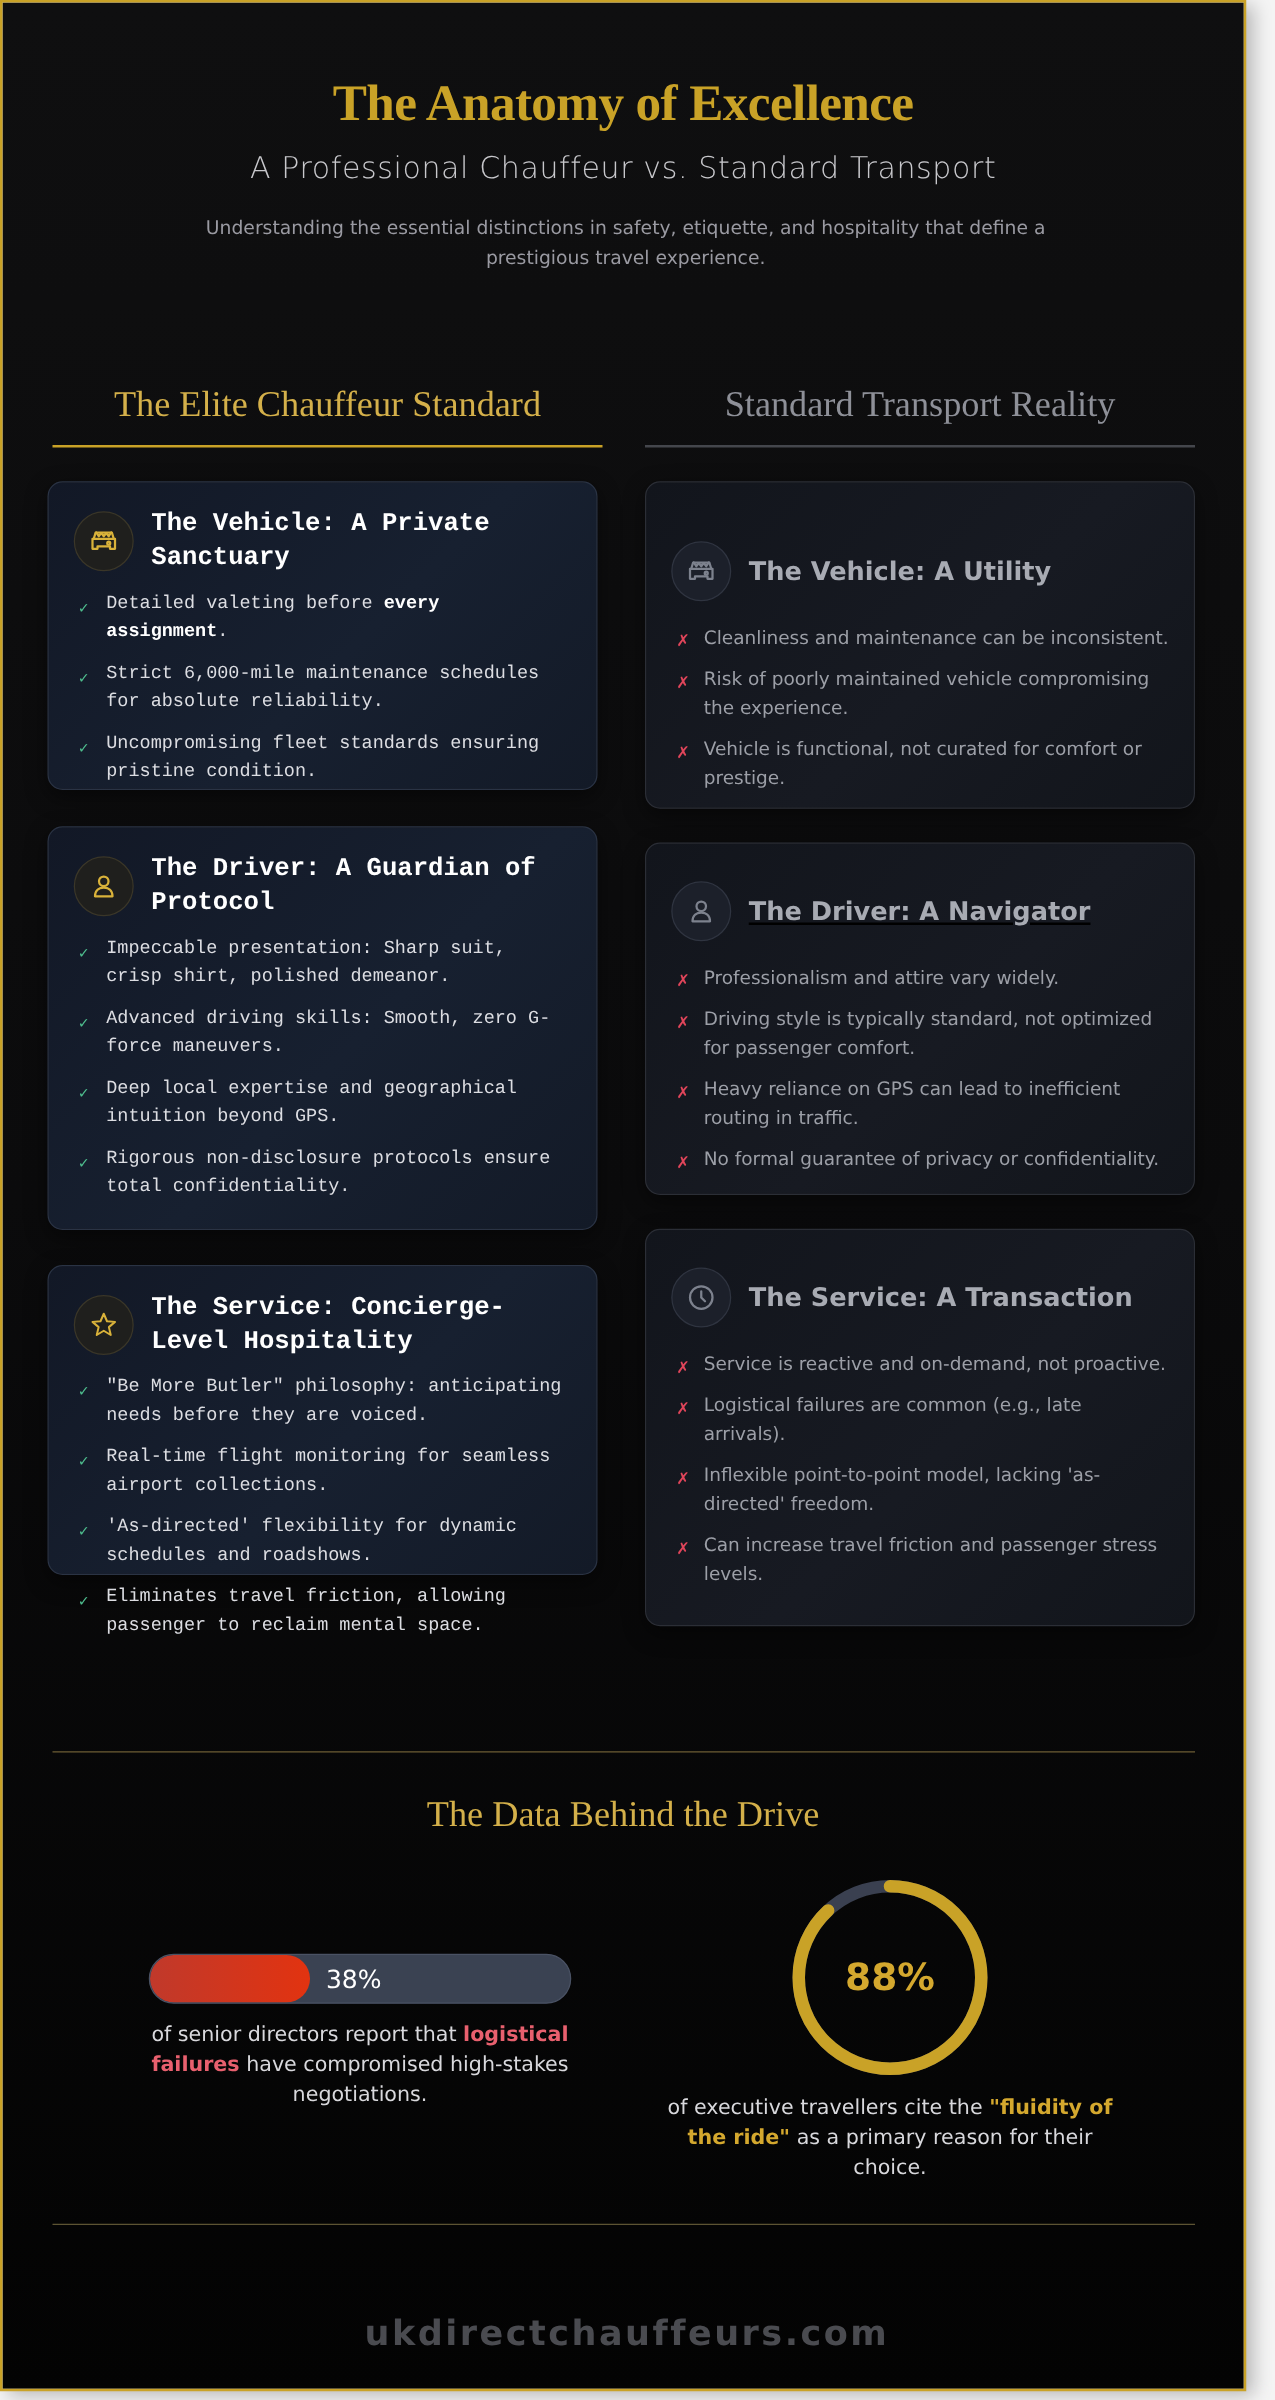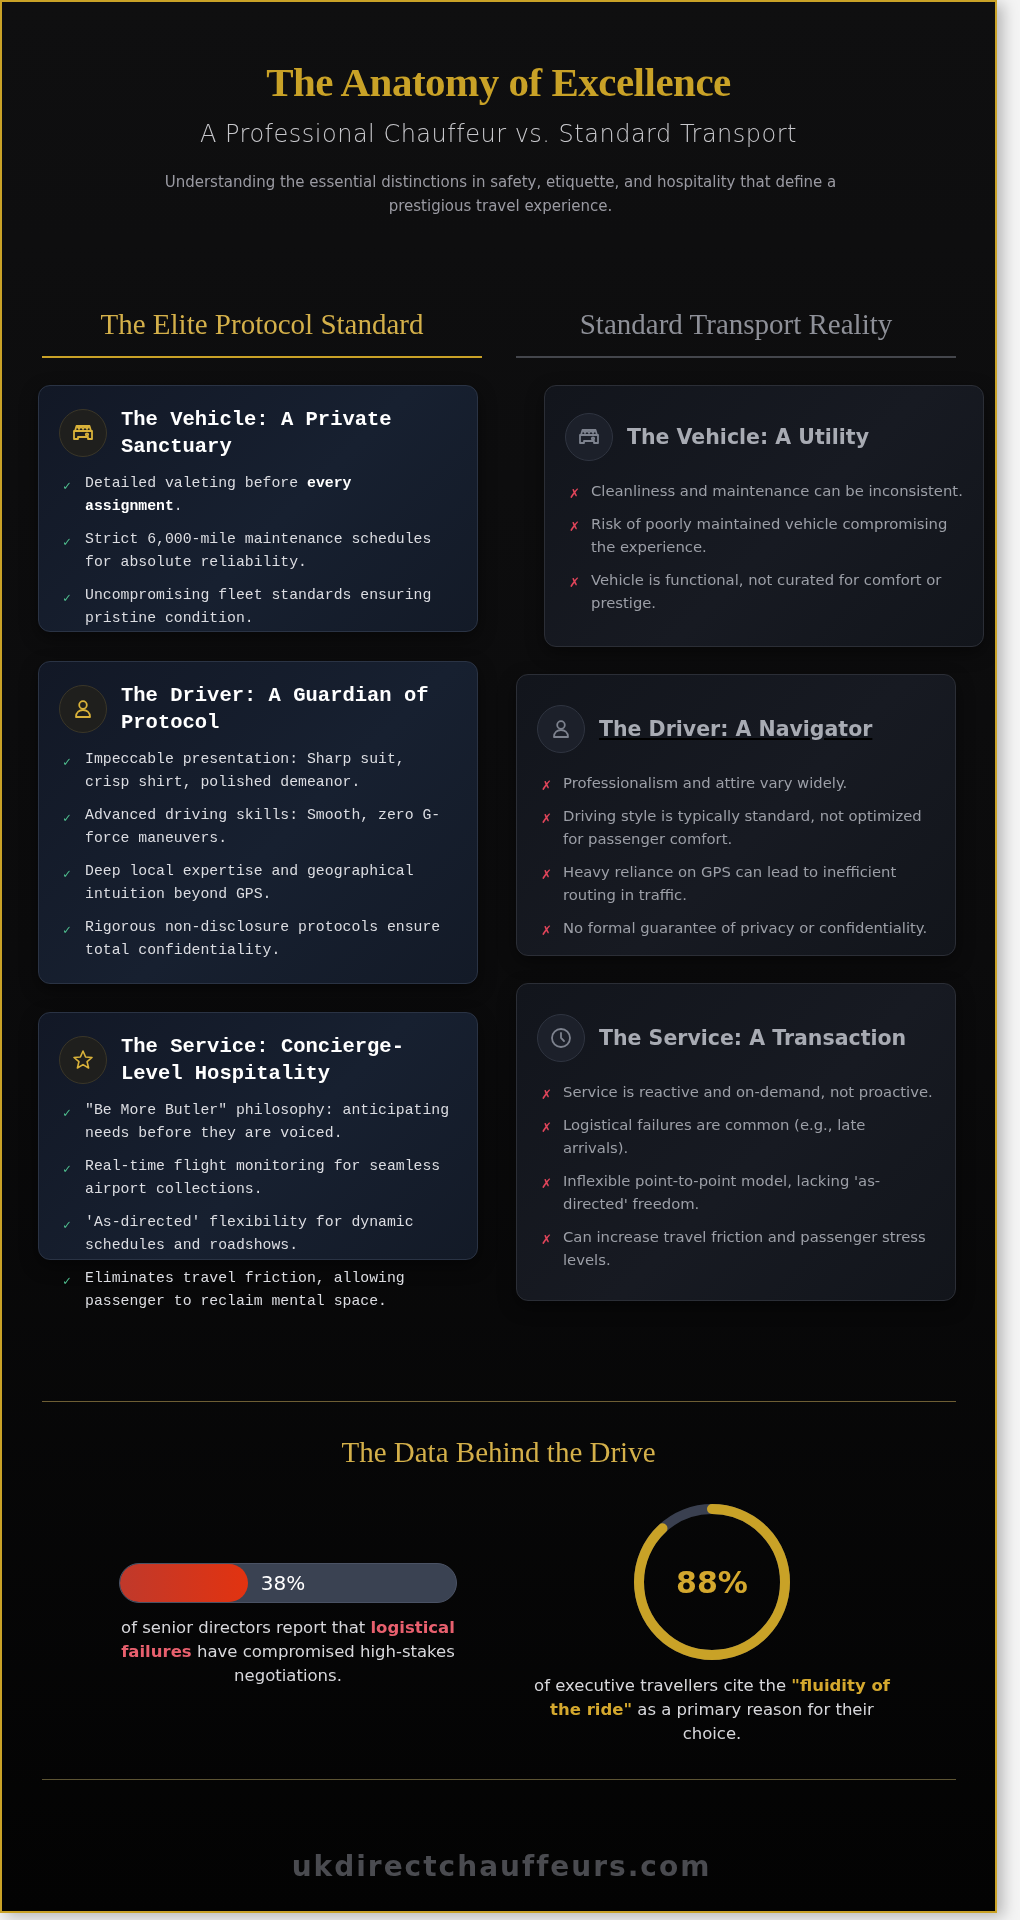--- a/index.html
+++ b/index.html
@@ -133,21 +133,21 @@
 <body>
 
 <div class="frame">
 
   <div class="hero">
     <h1>The Anatomy of Excellence</h1>
     <div class="subtitle">A Professional Chauffeur vs. Standard Transport</div>
     <p class="intro">Understanding the essential distinctions in safety, etiquette, and hospitality that define a prestigious travel experience.</p>
   </div>
 
-  <div class="col-head elite">The Elite Protocol Standard</div>
+  <div class="col-head elite">The Elite Chauffeur Standard</div>
   <div class="col-head std">Standard Transport Reality</div>
 
   <div class="card elite" style="top:383px;height:247px;">
     <div class="card-head">
       <span class="icon-circle">
         <svg width="24" height="24" viewBox="0 0 24 24" fill="none" stroke="#d9b23a" stroke-width="1.8" stroke-linejoin="round" stroke-linecap="round">
           <path d="M4 10 L5.5 5 H18.5 L20 10"></path>
             <path d="M6 5 L8 8 L10 5.5 L12 8 L14 5.5 L16 8 L18 5"></path>
           <path d="M3 10 H21 V18 H17 V16 H7 V18 H3 Z"></path>
             <circle cx="16" cy="13.5" r="1.2"></circle>
@@ -190,21 +190,21 @@
       <div class="card-title">The Service: Concierge-Level Hospitality</div>
     </div>
     <ul class="items">
       <li><span class="mark">✓</span><span>"Be More Butler" philosophy: anticipating needs before they are voiced.</span></li>
       <li><span class="mark">✓</span><span>Real-time flight monitoring for seamless airport collections.</span></li>
       <li><span class="mark">✓</span><span>'As-directed' flexibility for dynamic schedules and roadshows.</span></li>
       <li><span class="mark">✓</span><span>Eliminates travel friction, allowing passenger to reclaim mental space.</span></li>
     </ul>
   </div>
 
-  <div class="card std" style="top:383px;height:262px;padding-top:27px;margin-left:28px;">
+  <div class="card std" style="top:383px;height:262px;padding-top:47px;">
     <div class="card-head" style="margin-bottom:18px;">
       <span class="icon-circle">
         <svg width="24" height="24" viewBox="0 0 24 24" fill="none" stroke="#7d828e" stroke-width="1.8" stroke-linejoin="round" stroke-linecap="round">
           <path d="M4 10 L5.5 5 H18.5 L20 10"></path>
             <path d="M6 5 L8 8 L10 5.5 L12 8 L14 5.5 L16 8 L18 5"></path>
           <path d="M3 10 H21 V18 H17 V16 H7 V18 H3 Z"></path>
             <circle cx="16" cy="13.5" r="1.2"></circle>
         </svg>
       </span>
       <div class="card-title">The Vehicle: A Utility</div>

